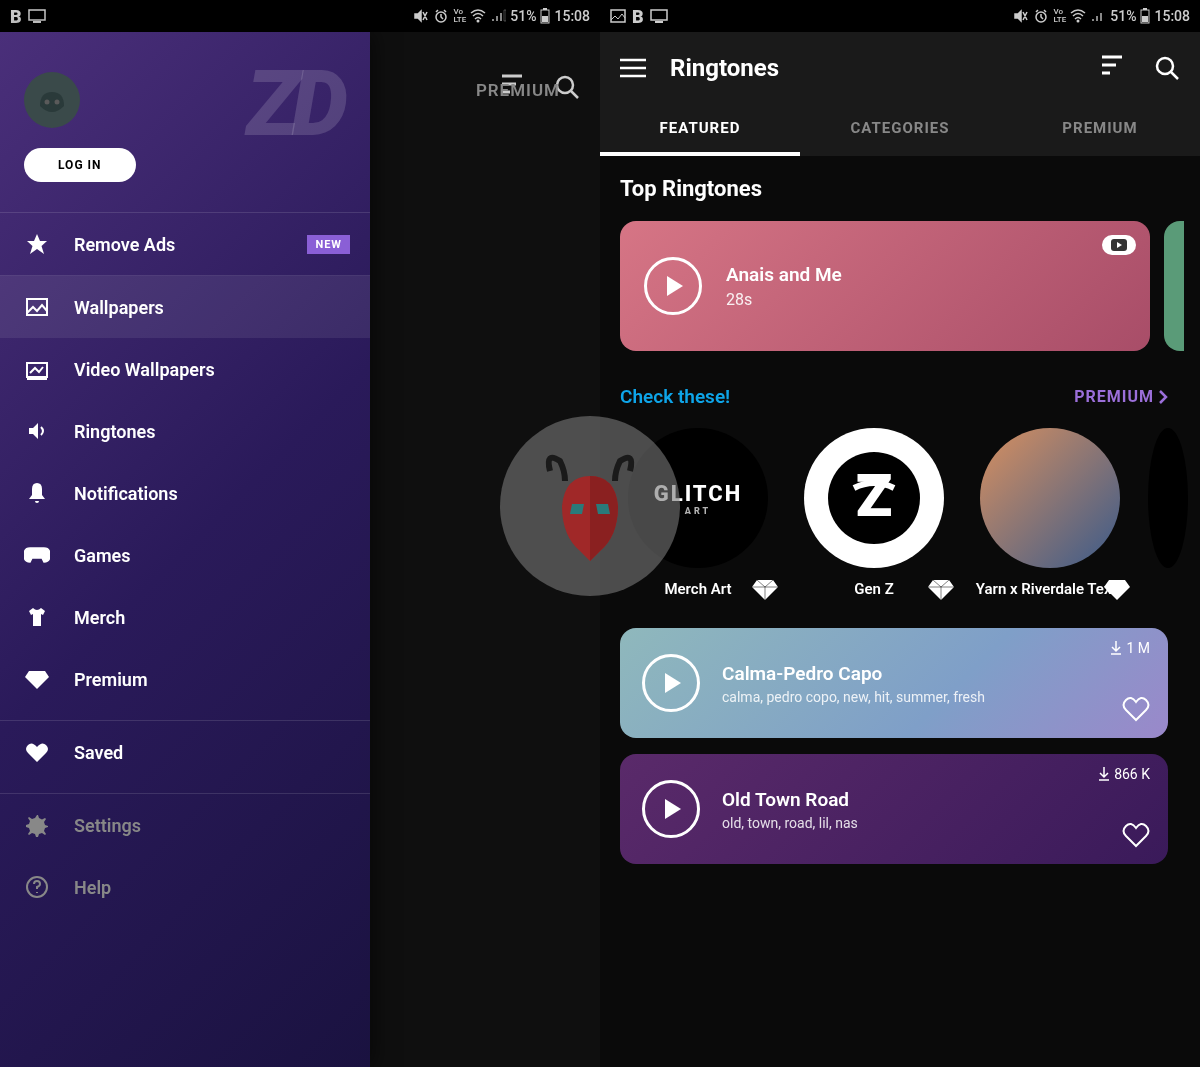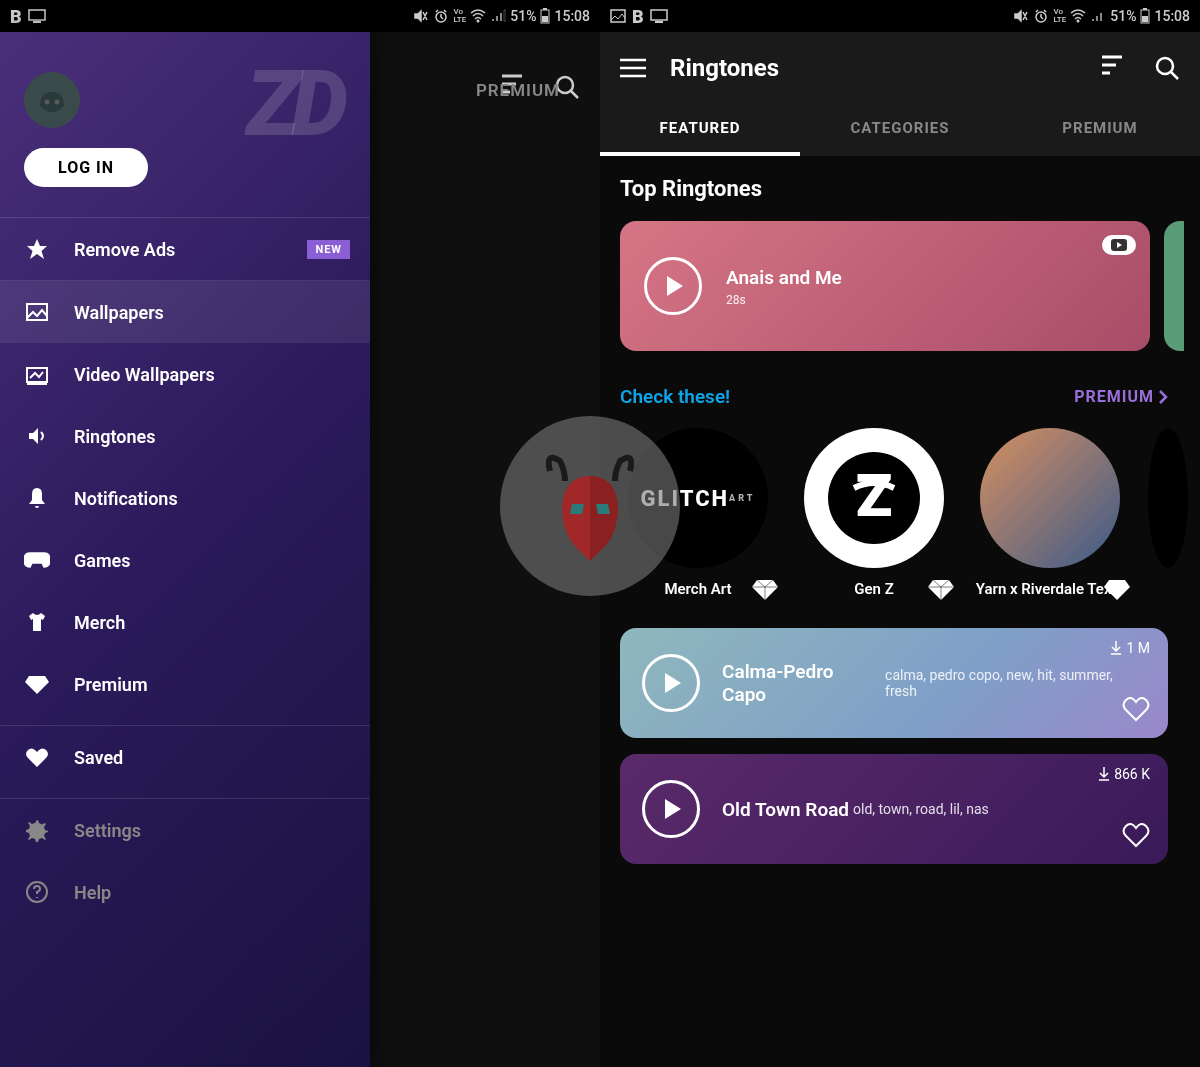--- a/index.html
+++ b/index.html
@@ -12,21 +12,21 @@
 .status-left { display: flex; align-items: center; gap: 6px; }
 .status-right { display: flex; align-items: center; gap: 4px; }
 
 
 .drawer-backdrop { position: absolute; top: 32px; left: 0; right: 0; bottom: 0; background: #0f0f0f; }
 .drawer-bg-tab { position: absolute; top: 48px; right: 40px; color: #888; font-size: 17px; font-weight: 600; letter-spacing: 1px; }
 .drawer { position: absolute; top: 0; left: 0; width: 370px; height: 1035px; background: linear-gradient(135deg, #4a2f7a 0%, #2a1a5a 50%, #1a1240 100%); display: flex; flex-direction: column; box-shadow: 4px 0 20px rgba(0,0,0,0.5); }
 .drawer-header { padding: 40px 24px 30px; position: relative; }
 .zd-logo { position: absolute; top: 20px; right: 30px; font-size: 90px; font-weight: 900; color: rgba(255,255,255,0.15); font-style: italic; letter-spacing: -8px; }
 .avatar { width: 56px; height: 56px; border-radius: 50%; background: #3a4a4a; display: flex; align-items: center; justify-content: center; margin-bottom: 20px; }
-.login-btn { background: #fff; color: #000; border: none; border-radius: 22px; padding: 10px 34px; font-size: 16px; font-weight: 700; letter-spacing: 1px; }
+.login-btn { background: #fff; color: #000; border: none; border-radius: 22px; padding: 10px 34px; font-size: 12px; font-weight: 700; letter-spacing: 1px; }
 .drawer-divider { height: 1px; background: rgba(255,255,255,0.12); }
 .drawer-item { display: flex; align-items: center; padding: 18px 24px; color: #fff; gap: 24px; position: relative; }
 .drawer-item.active { background: rgba(255,255,255,0.08); }
 .drawer-item.dim { color: #888; align-items: center; }
 .drawer-icon { width: 26px; height: 26px; display: flex; align-items: center; justify-content: center; flex-shrink: 0; }
 .drawer-label { font-size: 18px; font-weight: 600; }
 .new-badge { position: absolute; right: 20px; background: #8a5fd6; color: #fff; font-size: 11px; font-weight: 700; padding: 3px 8px; letter-spacing: 1px; }
 .sort-search-back { position: absolute; top: 42px; right: 20px; display: flex; gap: 24px; color: #ccc; }
 
 
@@ -38,40 +38,40 @@
 .tab.active { color: #fff; border-bottom-color: #fff; }
 .content { padding: 20px 12px 0 20px; color: #fff; overflow: hidden; }
 .section-title { font-size: 22px; font-weight: 700; margin-bottom: 20px; }
 .hero-row { display: flex; gap: 14px; }
 .hero-card { width: 530px; height: 130px; border-radius: 16px; background: linear-gradient(135deg, #d67585 0%, #a84d68 100%); display: flex; align-items: center; padding: 0 24px; gap: 24px; position: relative; flex-shrink: 0; }
 .hero-card2 { width: 20px; background: #5a9b78; border-radius: 16px 0 0 16px; flex-shrink: 0; }
 .play-circle { width: 58px; height: 58px; border: 3px solid #fff; border-radius: 50%; display: flex; align-items: center; justify-content: center; flex-shrink: 0; }
 .play-triangle { width: 0; height: 0; border-left: 16px solid #fff; border-top: 10px solid transparent; border-bottom: 10px solid transparent; margin-left: 4px; }
 .hero-info { display: flex; flex-direction: column; gap: 4px; }
 .hero-title { font-size: 19px; font-weight: 600; }
-.hero-sub { font-size: 12px; opacity: 0.9; }
+.hero-sub { font-size: 16px; opacity: 0.9; }
 .yt-pill { position: absolute; top: 14px; right: 14px; background: #fff; border-radius: 12px; width: 34px; height: 20px; display: flex; align-items: center; justify-content: center; }
 .check-row { display: flex; justify-content: space-between; align-items: center; padding-right: 20px; margin-top: 34px; }
 .check-title { font-size: 19px; font-weight: 600; color: #0ea5e9; }
 .premium-link { color: #9b6fd9; font-size: 16px; font-weight: 700; letter-spacing: 1px; display: flex; align-items: center; gap: 4px; }
 .circles-row { display: flex; gap: 20px; margin-top: 20px; }
 .circle-item { display: flex; flex-direction: column; align-items: center; gap: 12px; width: 160px; position: relative; }
 .circle { width: 140px; height: 140px; border-radius: 50%; position: relative; }
-.c1 { background: #000; display: flex; align-items: center; justify-content: center; font-size: 22px; font-weight: 800; color: #fff; letter-spacing: 2px; flex-direction: row; }
+.c1 { background: #000; display: flex; align-items: center; justify-content: center; font-size: 22px; font-weight: 800; color: #fff; letter-spacing: 2px; flex-direction: column; }
 .c1 small { font-size: 9px; letter-spacing: 3px; opacity: 0.7; }
 .c2 { background: #fff; display: flex; align-items: center; justify-content: center; }
 .c3 { background: linear-gradient(135deg, #d89060 0%, #3a5a8a 100%); }
 .c4 { background: #000; width: 40px; }
 .diamond-badge { position: absolute; bottom: -2px; right: -2px; }
 .circle-label { font-size: 15px; font-weight: 600; text-align: center; }
 .list-cards { margin-top: 30px; padding-right: 20px; display: flex; flex-direction: column; gap: 16px; }
 .list-card { height: 110px; border-radius: 16px; display: flex; align-items: center; padding: 0 22px; gap: 22px; position: relative; }
 .lc1 { background: linear-gradient(135deg, #8fb8bc 0%, #7f9fc8 60%, #9a88ca 100%); }
 .lc2 { background: linear-gradient(135deg, #5a2a6a 0%, #3a1a5a 100%); }
-.list-info { display: flex; flex-direction: row; gap: 4px; flex: 1; align-items: center; }
+.list-info { display: flex; flex-direction: column; gap: 4px; flex: 1; }
 .list-title { font-size: 19px; font-weight: 600; }
 .list-tags { font-size: 14px; opacity: 0.85; }
 .list-stats { position: absolute; top: 12px; right: 18px; font-size: 14px; display: flex; align-items: center; gap: 4px; }
 .heart-outline { position: absolute; bottom: 16px; right: 18px; font-size: 26px; }
 
 .watermark { position: absolute; top: 416px; left: 500px; width: 180px; height: 180px; border-radius: 50%; background: rgba(120,120,120,0.6); display: flex; align-items: center; justify-content: center; z-index: 100; }
 
 svg { display: block; }
 </style>
 </head>

